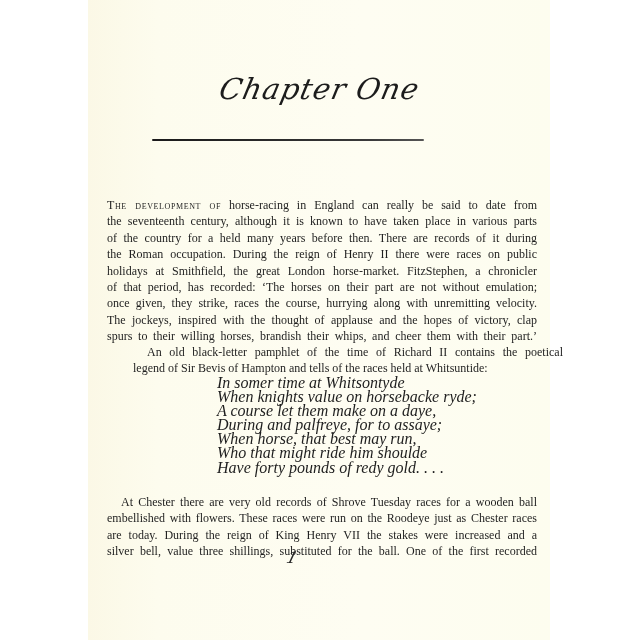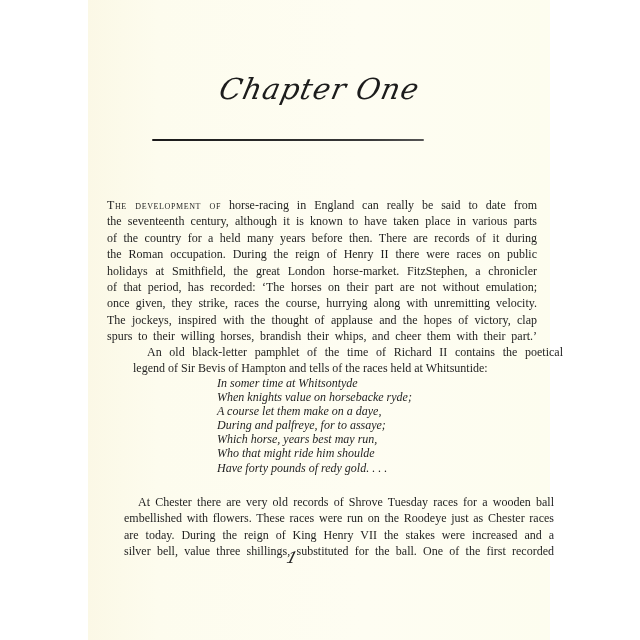--- a/index.html
+++ b/index.html
@@ -36,31 +36,31 @@
   .text {
     position: absolute;
     font-family: "Liberation Serif", serif;
     font-size: 12px;
     line-height: 16.4px;
     color: #1e1e1e;
     text-align: justify;
   }
   .para1 { left: 107px; top: 197px; width: 430px; }
   .para2 { left: 107px; top: 344px; width: 430px; margin-left: 26px; }
-  .para3 { left: 124px; top: 494px; width: 430px; }
+  .para3 { left: 107px; top: 494px; width: 430px; }
   .line { display: block; text-align: justify; text-align-last: justify; white-space: nowrap; }
   .line.last { text-align-last: left; }
   .indent { padding-left: 14px; }
   .smallcaps { font-variant: small-caps; letter-spacing: 0.6px; }
   .verse {
     position: absolute;
     left: 217px; top: 376px;
     font-family: "Liberation Serif", serif;
     font-style: italic;
-    font-size: 12px;
+    font-size: 16px;
     line-height: 14.1px;
     color: #1e1e1e;
   }
   .verse span { display: block; white-space: nowrap; }
   .page-number {
     position: absolute;
     left: 287px; top: 548px;
     font-family: "DejaVu Serif", serif;
     font-style: italic;
     font-size: 16px;
@@ -91,21 +91,21 @@
 <div class="text para2">
   <span class="line indent">An old black-letter pamphlet of the time of Richard II contains the poetical</span>
   <span class="line last">legend of Sir Bevis of Hampton and tells of the races held at Whitsuntide:</span>
 </div>
 
 <div class="verse">
   <span>In somer time at Whitsontyde</span>
   <span>When knights value on horsebacke ryde;</span>
   <span>A course let them make on a daye,</span>
   <span>During and palfreye, for to assaye;</span>
-  <span>Which horse, years best may run,</span>
+  <span>When horse, that best may run,</span>
   <span>Who that might ride him shoulde</span>
   <span>Have forty pounds of redy gold. . . .</span>
 </div>
 
 <div class="text para3">
   <span class="line indent">At Chester there are very old records of Shrove Tuesday races for a wooden ball</span>
   <span class="line">embellished with flowers. These races were run on the Roodeye just as Chester races</span>
   <span class="line">are today. During the reign of King Henry VII the stakes were increased and a</span>
   <span class="line">silver bell, value three shillings, substituted for the ball. One of the first recorded</span>
 </div>

